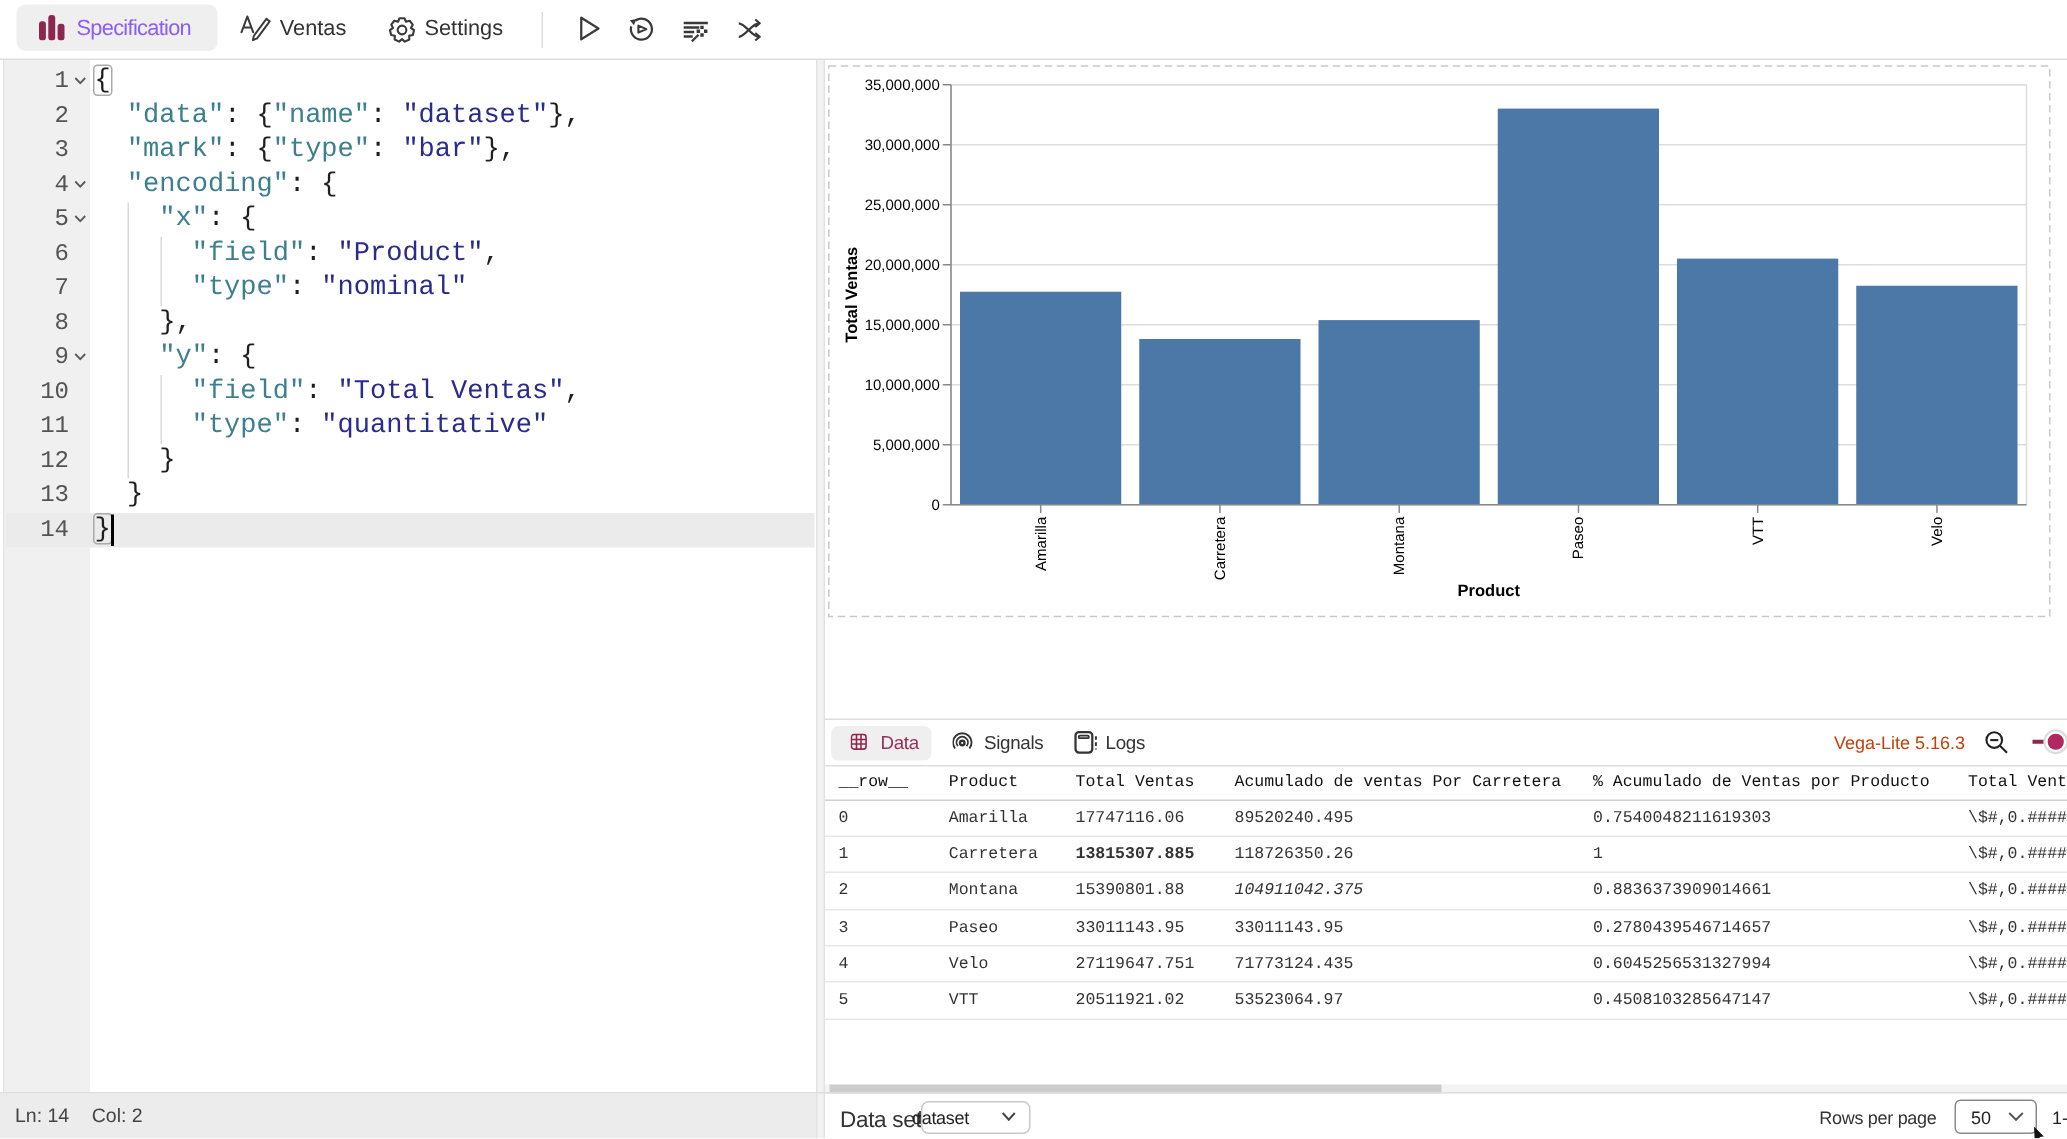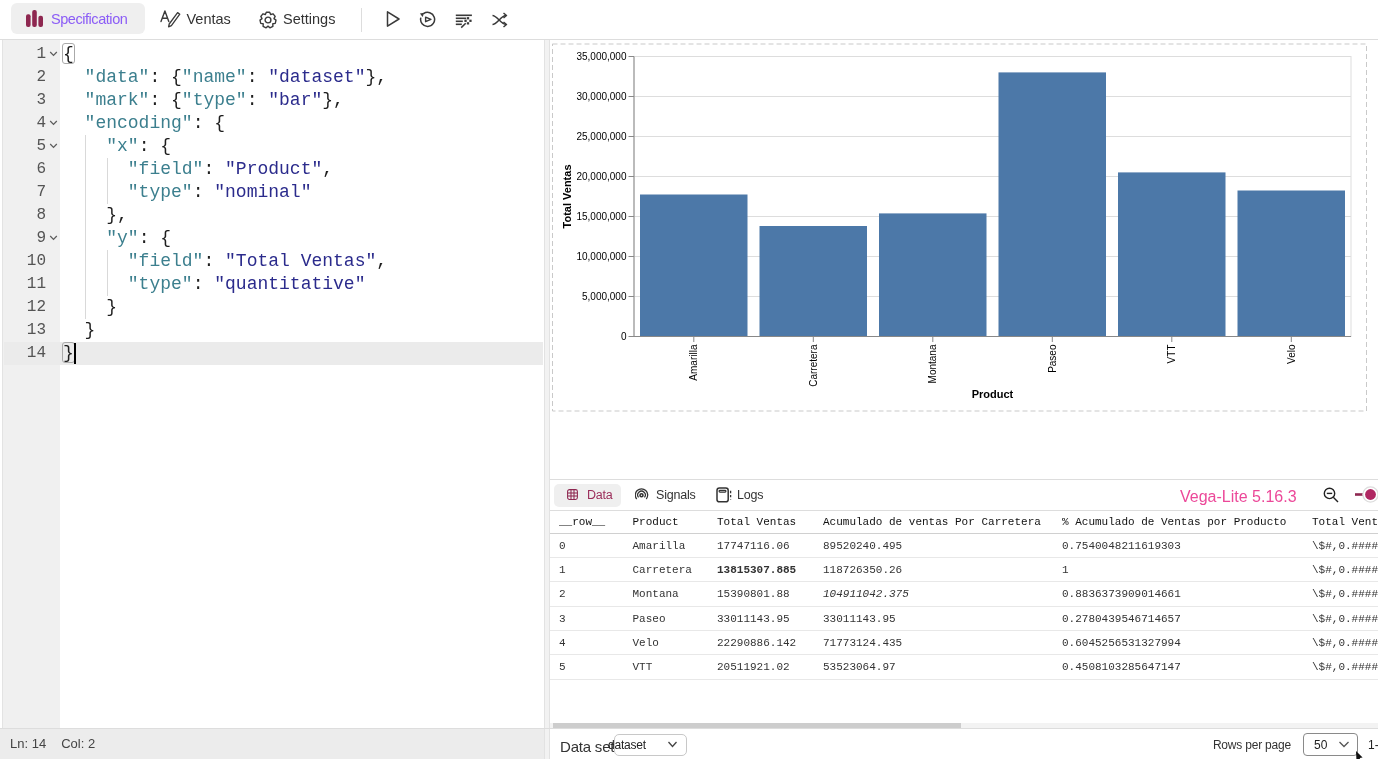--- a/index.html
+++ b/index.html
@@ -207,21 +207,21 @@
   <path d="M3.59 9.44 A3.8 3.8 0 1 1 9.41 9.44"></path>
   <circle cx="6.5" cy="7.3" r="1.5" stroke-width="1.6"></circle>
 </svg>
 <div class="abs dtab" style="left:656px;top:488px;">Signals</div>
 <svg class="abs" style="left:716px;top:487px;" width="16" height="16" viewBox="0 0 16 16" fill="none" stroke="#333" stroke-width="1.5">
   <rect x="1" y="1" width="11.2" height="13.8" rx="2.4"></rect>
   <rect x="3.1" y="3.4" width="6.8" height="1.7" rx="0.85" stroke-width="1.2"></rect>
   <line x1="14.6" y1="3.8" x2="14.6" y2="12.6" stroke-width="1.3" stroke-dasharray="2.4,1.7"></line>
 </svg>
 <div class="abs dtab" style="left:737px;top:488px;">Logs</div>
-<div class="abs" style="left:1180px;top:488px;width:130px;font-size:16px;color:#ec4899;">Vega-Lite 5.16.3</div>
+<div class="abs" style="left:1180px;top:488px;width:130px;text-align:right;font-size:12px;color:#c2410c;">Vega-Lite 5.16.3</div>
 <svg class="abs" style="left:1322px;top:486px;" width="18" height="18" viewBox="0 0 18 18" fill="none" stroke="#222" stroke-width="1.4">
   <circle cx="7.5" cy="7.4" r="5.2"></circle>
   <line x1="4.8" y1="7.4" x2="10.2" y2="7.4"></line>
   <line x1="11.3" y1="11.2" x2="16" y2="15.9"></line>
 </svg>
 <svg class="abs" style="left:1350px;top:484px;" width="28" height="21" viewBox="0 0 28 21">
   <line x1="5" y1="10.5" x2="13" y2="10.5" stroke="#8e2750" stroke-width="2.6"></line>
   <circle cx="20.5" cy="10.5" r="7.6" fill="#fff" stroke="#ddd" stroke-width="1.4"></circle>
   <circle cx="20.5" cy="10.5" r="5.4" fill="#b02762"></circle>
 </svg>
@@ -256,21 +256,21 @@
     <div class="rowsep" style="top:605.5px;"></div>
     <div class="abs mono11" style="left:559px;top:612.55px;">3</div>
     <div class="abs mono11" style="left:632.5px;top:612.55px;">Paseo</div>
     <div class="abs mono11" style="left:717px;top:612.55px;">33011143.95</div>
     <div class="abs mono11" style="left:823px;top:612.55px;">33011143.95</div>
     <div class="abs mono11" style="left:1062px;top:612.55px;">0.2780439546714657</div>
     <div class="abs mono11" style="left:1312px;top:612.55px;">\$#,0.####</div>
     <div class="rowsep" style="top:629.8499999999999px;"></div>
     <div class="abs mono11" style="left:559px;top:636.9px;">4</div>
     <div class="abs mono11" style="left:632.5px;top:636.9px;">Velo</div>
-    <div class="abs mono11" style="left:717px;top:636.9px;">22290886.142</div>
+    <div class="abs mono11" style="left:717px;top:636.9px;">27119647.751</div>
     <div class="abs mono11" style="left:823px;top:636.9px;">71773124.435</div>
     <div class="abs mono11" style="left:1062px;top:636.9px;">0.6045256531327994</div>
     <div class="abs mono11" style="left:1312px;top:636.9px;">\$#,0.####</div>
     <div class="rowsep" style="top:654.1999999999999px;"></div>
     <div class="abs mono11" style="left:559px;top:661.25px;">5</div>
     <div class="abs mono11" style="left:632.5px;top:661.25px;">VTT</div>
     <div class="abs mono11" style="left:717px;top:661.25px;">20511921.02</div>
     <div class="abs mono11" style="left:823px;top:661.25px;">53523064.97</div>
     <div class="abs mono11" style="left:1062px;top:661.25px;">0.4508103285647147</div>
     <div class="abs mono11" style="left:1312px;top:661.25px;">\$#,0.####</div>

